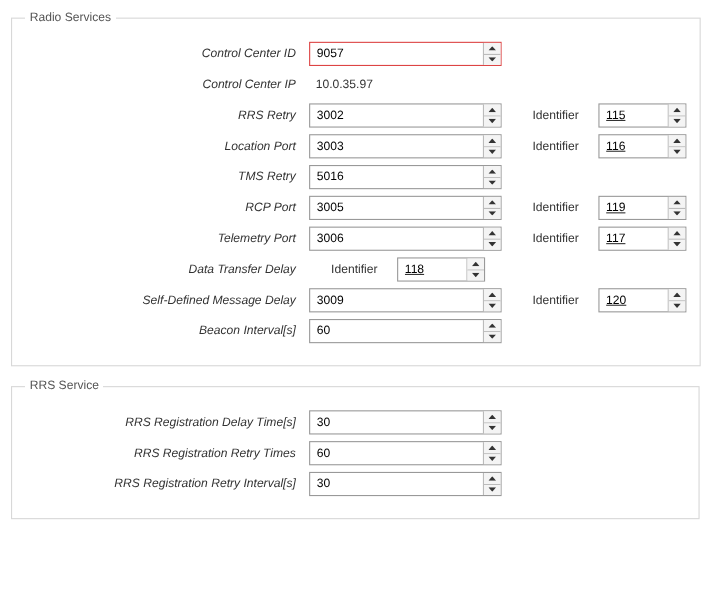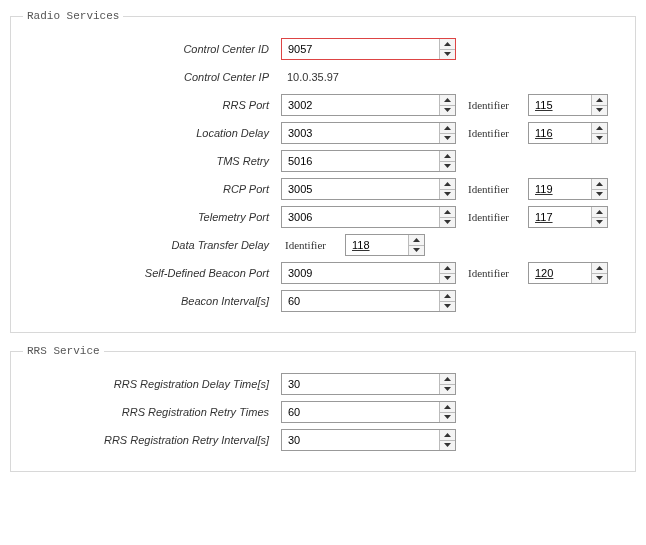--- a/index.html
+++ b/index.html
@@ -14,21 +14,20 @@
   }
   fieldset {
     border: 1px solid #d8d8d8;
     margin: 0 0 12px 0;
     padding: 10px 12px 14px 12px;
   }
   legend {
     font-size: 11px;
     color: #555;
     padding: 0 4px;
-    font-family: Liberation Mono, monospace;
   }
   .row {
     display: flex;
     align-items: center;
     margin: 6px 0;
     gap: 8px;
   }
   .lbl {
     width: 250px;
     text-align: right;
@@ -70,22 +69,21 @@
     display: flex;
     align-items: center;
     justify-content: center;
   }
   .spin .btns button:first-child { border-bottom: 1px solid #bbb; }
   .spin .btns svg { width: 7px; height: 4px; display: block; }
   .id-lbl {
     width: 52px;
     color: #333;
     flex-shrink: 0;
-    margin-left: 4px;
-    font-family: Liberation Serif, serif;
+    margin-left: 20px;
   }
   .spin.w-id { width: 80px; text-decoration: underline; }
   .static-text {
     padding: 0 6px;
     color: #333;
     height: 22px;
     display: flex;
     align-items: center;
   }
 </style>
@@ -113,21 +111,21 @@
       </div>
     </div>
   </div>
 
   <div class="row">
     <div class="lbl">Control Center IP</div>
     <div class="static-text">10.0.35.97</div>
   </div>
 
   <div class="row">
-    <div class="lbl">RRS Port</div>
+    <div class="lbl">RRS Retry</div>
     <div class="spin w-main">
       <input type="text" value="3002" style="">
       <div class="btns">
         <button>
             <svg viewBox="0 0 7 4">
               <path d="M0 4 L3.5 0 L7 4 Z" fill="#333"></path>
             </svg>
           </button>
         <button>
             <svg viewBox="0 0 7 4">
@@ -148,21 +146,21 @@
         <button>
             <svg viewBox="0 0 7 4">
               <path d="M0 0 L3.5 4 L7 0 Z" fill="#333"></path>
             </svg>
           </button>
       </div>
     </div>
   </div>
 
   <div class="row">
-    <div class="lbl">Location Delay</div>
+    <div class="lbl">Location Port</div>
     <div class="spin w-main">
       <input type="text" value="3003" style="">
       <div class="btns">
         <button>
             <svg viewBox="0 0 7 4">
               <path d="M0 4 L3.5 0 L7 4 Z" fill="#333"></path>
             </svg>
           </button>
         <button>
             <svg viewBox="0 0 7 4">
@@ -292,21 +290,21 @@
         <button>
             <svg viewBox="0 0 7 4">
               <path d="M0 0 L3.5 4 L7 0 Z" fill="#333"></path>
             </svg>
           </button>
       </div>
     </div>
   </div>
 
   <div class="row">
-    <div class="lbl">Self-Defined Beacon Port</div>
+    <div class="lbl">Self-Defined Message Delay</div>
     <div class="spin w-main">
       <input type="text" value="3009" style="">
       <div class="btns">
         <button>
             <svg viewBox="0 0 7 4">
               <path d="M0 4 L3.5 0 L7 4 Z" fill="#333"></path>
             </svg>
           </button>
         <button>
             <svg viewBox="0 0 7 4">

